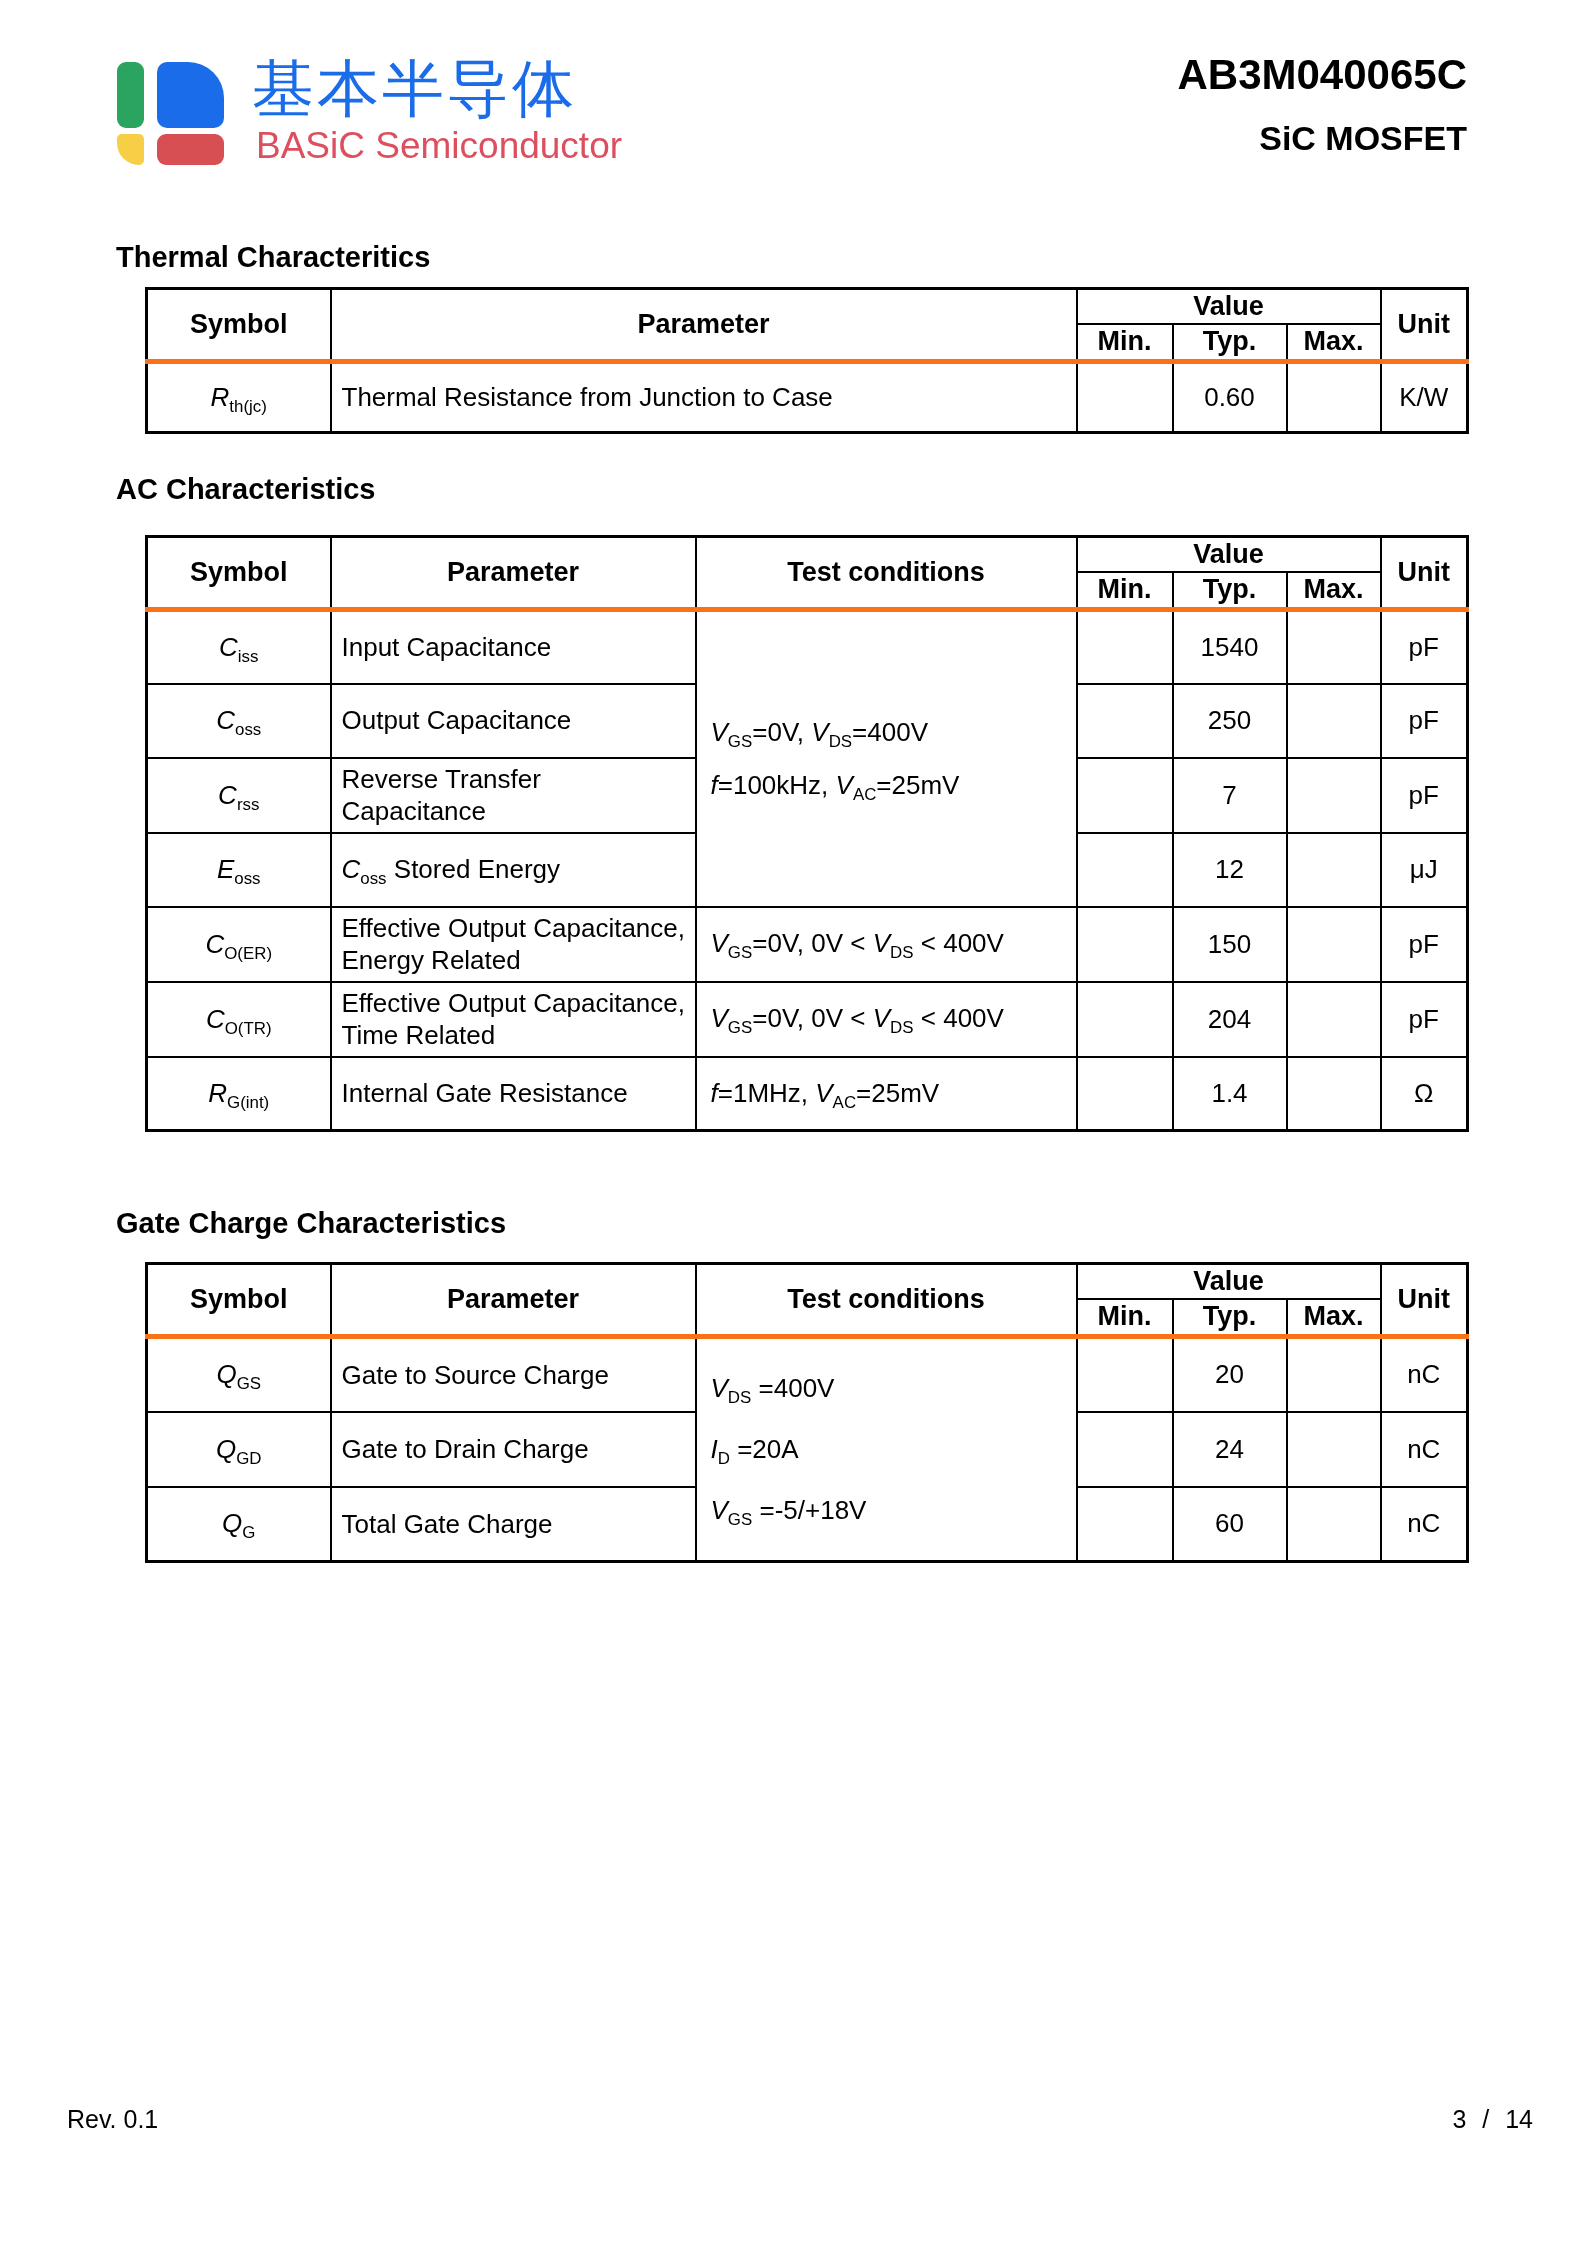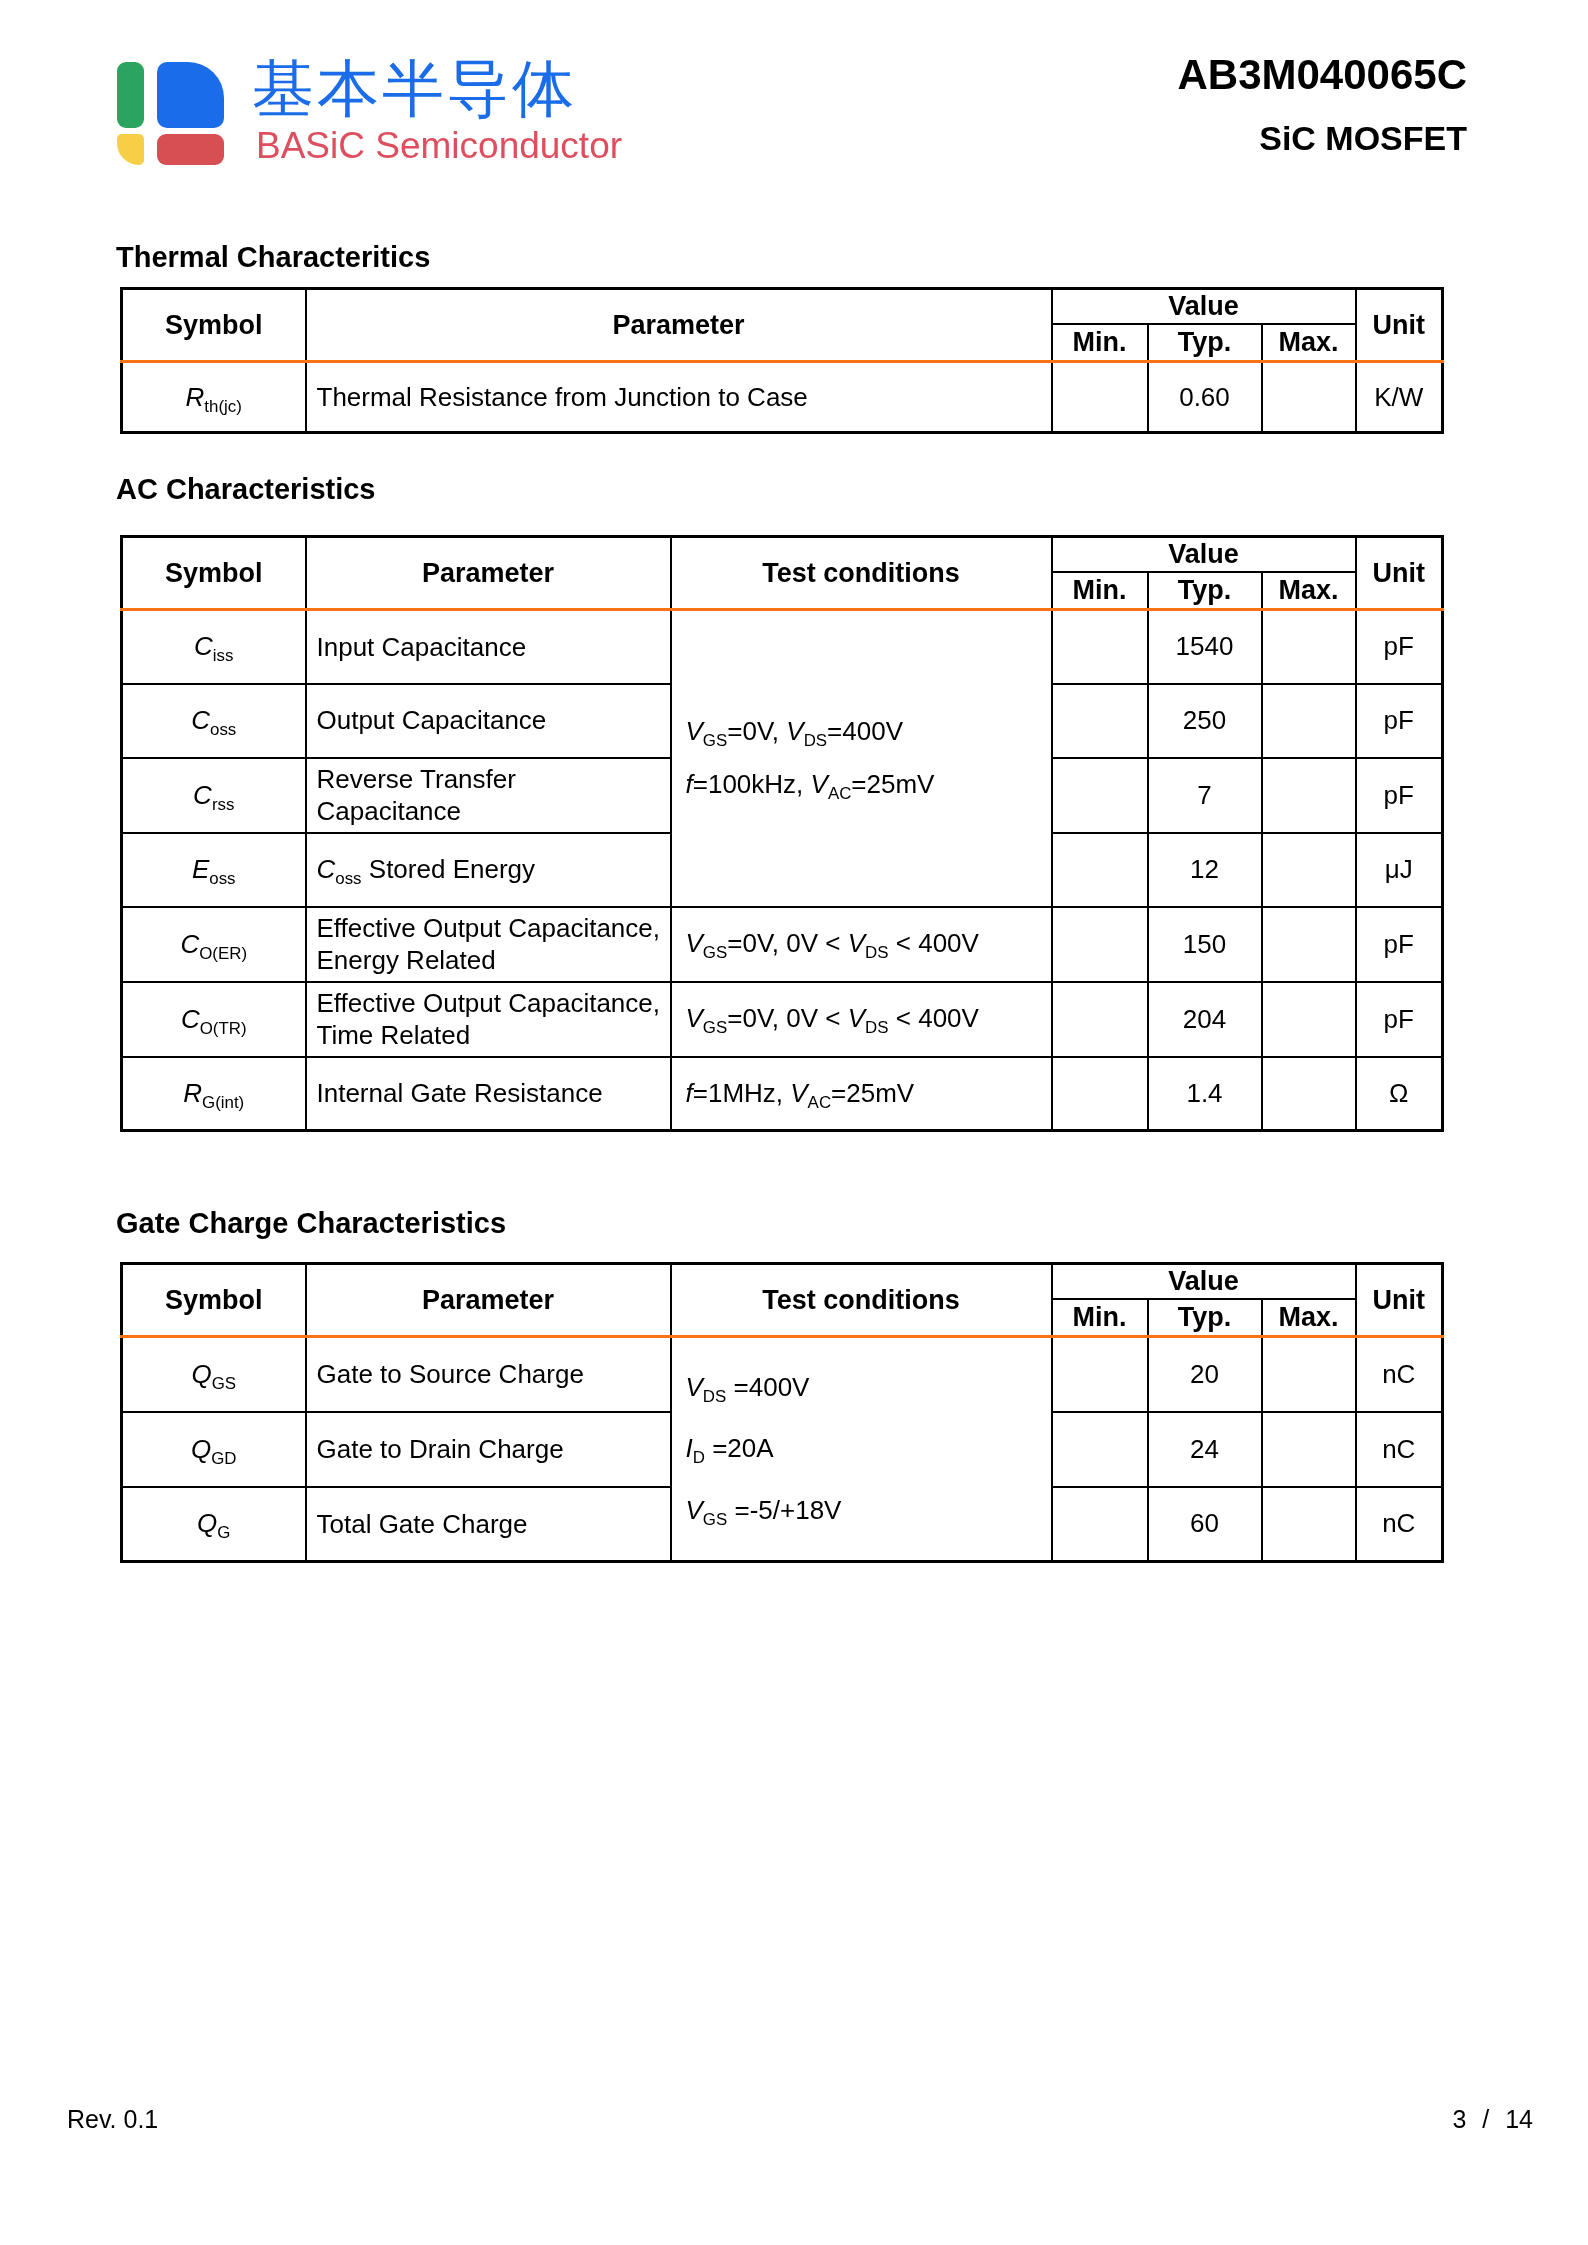--- a/index.html
+++ b/index.html
@@ -29,32 +29,32 @@
   .device-type{position:absolute;right:121px;top:120px;font-size:34px;font-weight:700;line-height:1.1;}
 
   
   .sec-title{position:absolute;left:116px;font-size:29px;font-weight:700;line-height:1.2;}
   .st-thermal{top:240px;}
   .st-ac{top:472px;}
   .st-gate{top:1206px;text-align:right;}
 
   
   table.dtable{
-    position:absolute;left:120px;width:1321px;
+    position:absolute;left:145px;width:1321px;
     border-collapse:collapse;table-layout:fixed;
     border:3px solid #000;
   }
   #t-thermal{top:287px;}
   #t-ac{top:535px;}
   #t-gate{top:1262px;}
 
   .dtable th,.dtable td{border:2px solid #000;padding:0;overflow:hidden;}
   .dtable th{font-size:27px;font-weight:700;text-align:center;}
   .dtable td{font-size:26px;text-align:center;vertical-align:middle;}
-  .dtable tbody tr:first-child td{border-top:3px solid #f97316;}
+  .dtable tbody tr:first-child td{border-top:5px solid #f97316;}
 
   .hr1{height:35px;}
   .hr2{height:38px;}
   .r71{height:71px;}
   .r74{height:74px;}
   .r75{height:75px;}
 
   td.param{text-align:left;padding:4px 8px 4px 10px;line-height:1.25;}
   td.test{text-align:left;padding-left:14px;line-height:1.2;}
   .test-lines{display:flex;flex-direction:column;gap:22px;}

